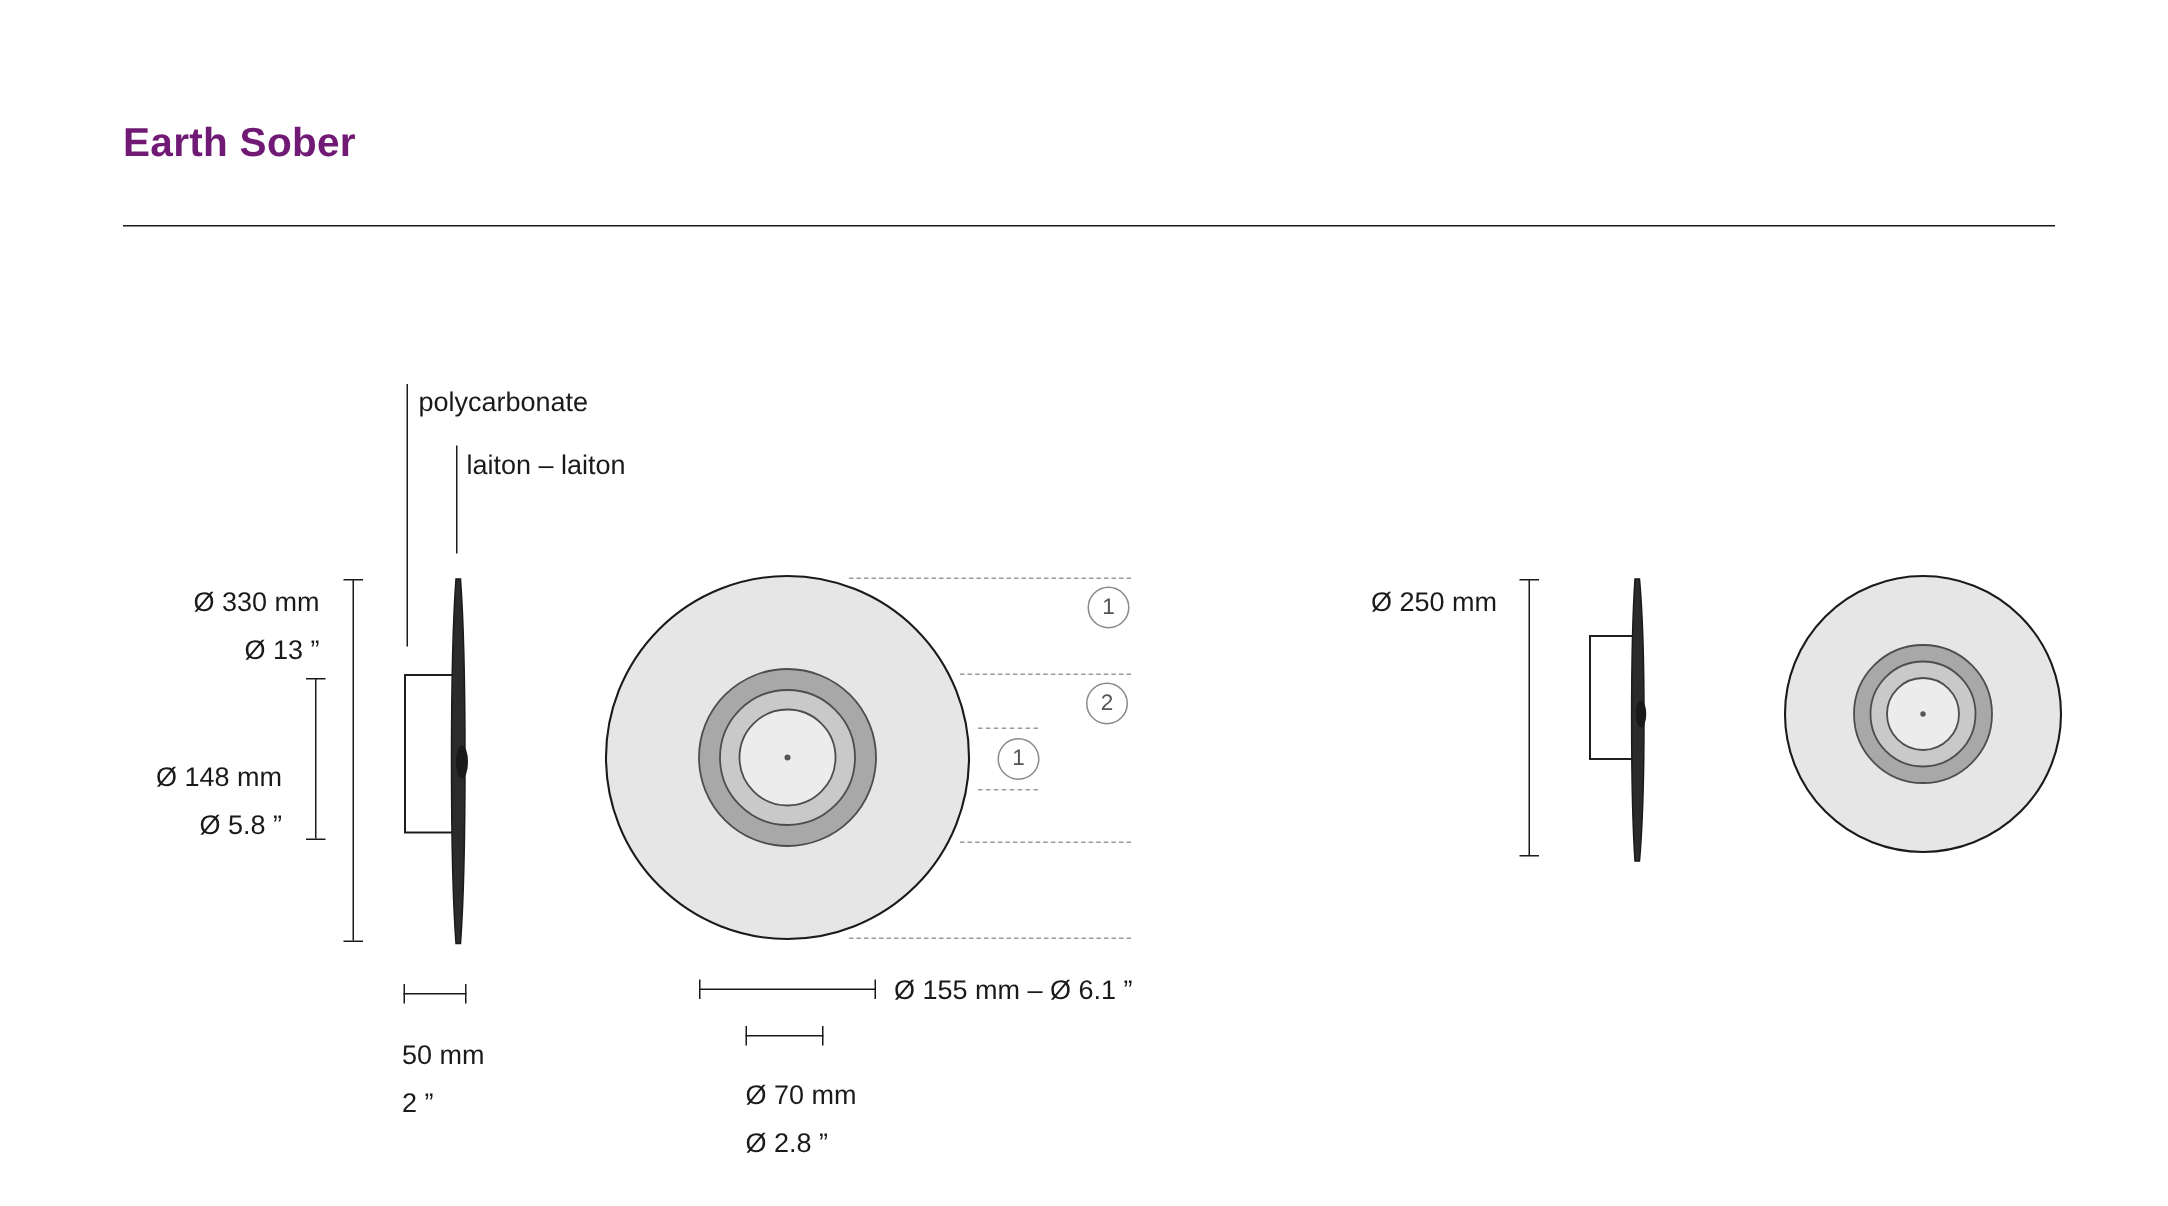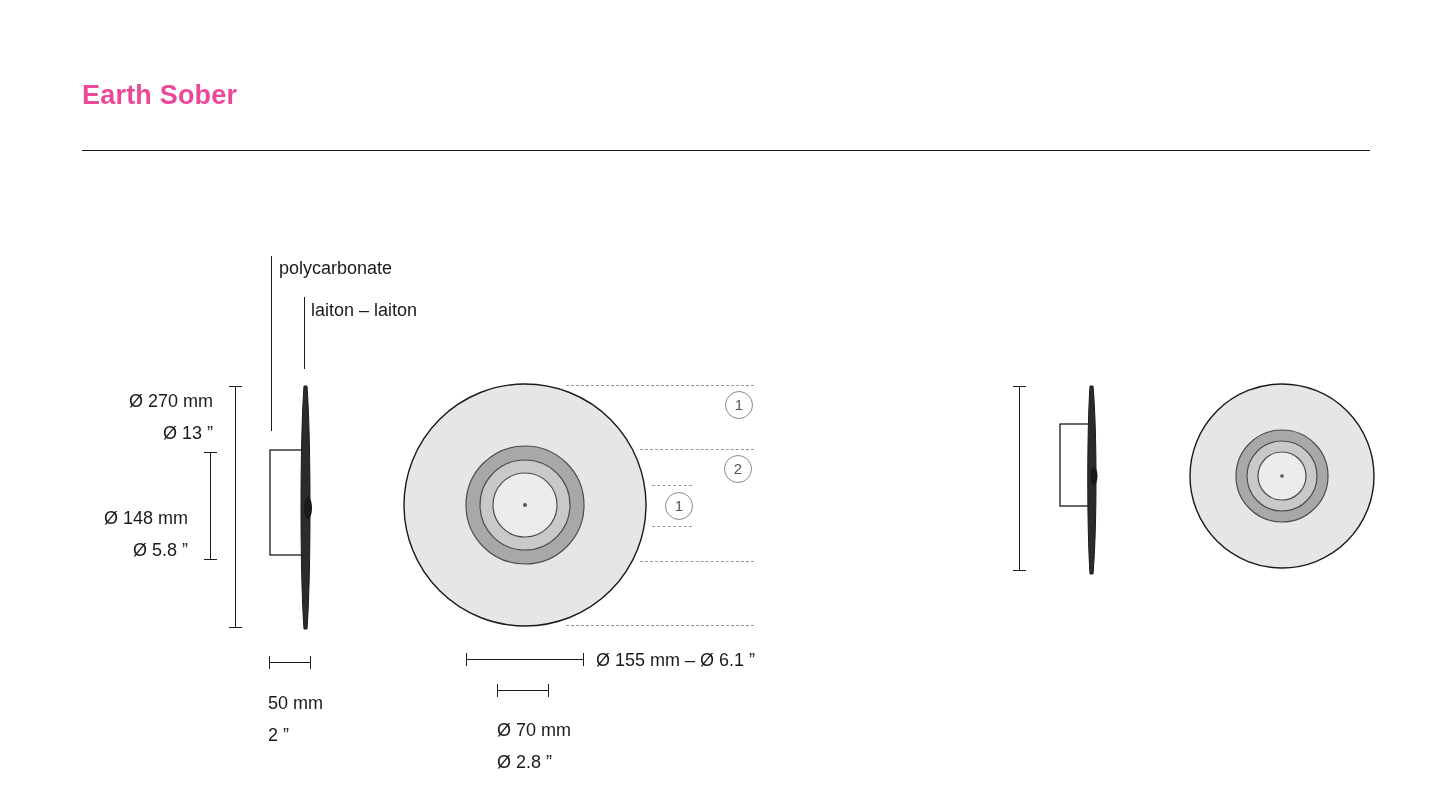--- a/index.html
+++ b/index.html
@@ -18,21 +18,21 @@
     overflow: hidden;
     background: #ffffff;
   }
   .title {
     position: absolute;
     left: 82px;
     top: 80px;
     font-size: 27px;
     font-weight: bold;
     letter-spacing: 0.2px;
-    color: #ec4899;
+    color: #701a75;
   }
   .title-rule {
     position: absolute;
     left: 82px;
     top: 150px;
     width: 1288px;
     height: 1px;
     background: #1a1a1a;
   }
   .lbl {
@@ -81,21 +81,21 @@
 
   <div class="title">Earth Sober</div>
   <div class="title-rule"></div>
 
   <div class="leader" style="left:271px; top:256px; width:1px; height:175px;"></div>
   <div class="lbl" style="left:279px; top:252px;">polycarbonate</div>
 
   <div class="leader" style="left:304px; top:297px; width:1px; height:72px;"></div>
   <div class="lbl" style="left:311px; top:294px;">laiton – laiton</div>
 
-  <div class="lbl right" style="left:3px; top:385px; width:210px;">Ø 270 mm</div>
+  <div class="lbl right" style="left:3px; top:385px; width:210px;">Ø 330 mm</div>
   <div class="lbl right" style="left:3px; top:417px; width:210px;">Ø 13 ”</div>
 
   <div class="lbl right" style="left:-22px; top:502px; width:210px;">Ø 148 mm</div>
   <div class="lbl right" style="left:-22px; top:534px; width:210px;">Ø 5.8 ”</div>
 
   <div class="dimline" style="left:235px; top:386px; width:1px; height:241px;"></div>
   <div class="dimline" style="left:229px; top:386px; width:13px; height:1px;"></div>
   <div class="dimline" style="left:229px; top:627px; width:13px; height:1px;"></div>
 
   <div class="dimline" style="left:210px; top:452px; width:1px; height:107px;"></div>
@@ -140,20 +140,21 @@
   <div class="dimline" style="left:466px; top:653px; width:1px; height:13px;"></div>
   <div class="dimline" style="left:583px; top:653px; width:1px; height:13px;"></div>
   <div class="lbl" style="left:596px; top:644px;text-align:right;">Ø 155 mm – Ø 6.1 ”</div>
 
   <div class="dimline" style="left:497px; top:690px; width:52px; height:1px;"></div>
   <div class="dimline" style="left:497px; top:684px; width:1px; height:13px;"></div>
   <div class="dimline" style="left:548px; top:684px; width:1px; height:13px;"></div>
   <div class="lbl" style="left:497px; top:714px;">Ø 70 mm</div>
   <div class="lbl" style="left:497px; top:746px;">Ø 2.8 ”</div>
 
+  <div class="lbl right" style="left:790px; top:385px; width:208px;">Ø 250 mm</div>
 
   <div class="dimline" style="left:1019px; top:386px; width:1px; height:184px;"></div>
   <div class="dimline" style="left:1013px; top:386px; width:13px; height:1px;"></div>
   <div class="dimline" style="left:1013px; top:570px; width:13px; height:1px;"></div>
 
   <svg style="left:1050px; top:380px; width:60px; height:200px;" viewBox="0 0 60 200">
     <rect x="10" y="44" width="33" height="82" fill="#ffffff" stroke="#1a1a1a" stroke-width="1.3"></rect>
     <path d="M 43 6 C 47 50 47 148 43 194 L 40 194 C 37 148 37 50 40 6 Z" fill="#2b2b2b" stroke="#1a1a1a" stroke-width="1"></path>
     <ellipse cx="44" cy="96" rx="3.5" ry="9" fill="#1a1a1a"></ellipse>
   </svg>

